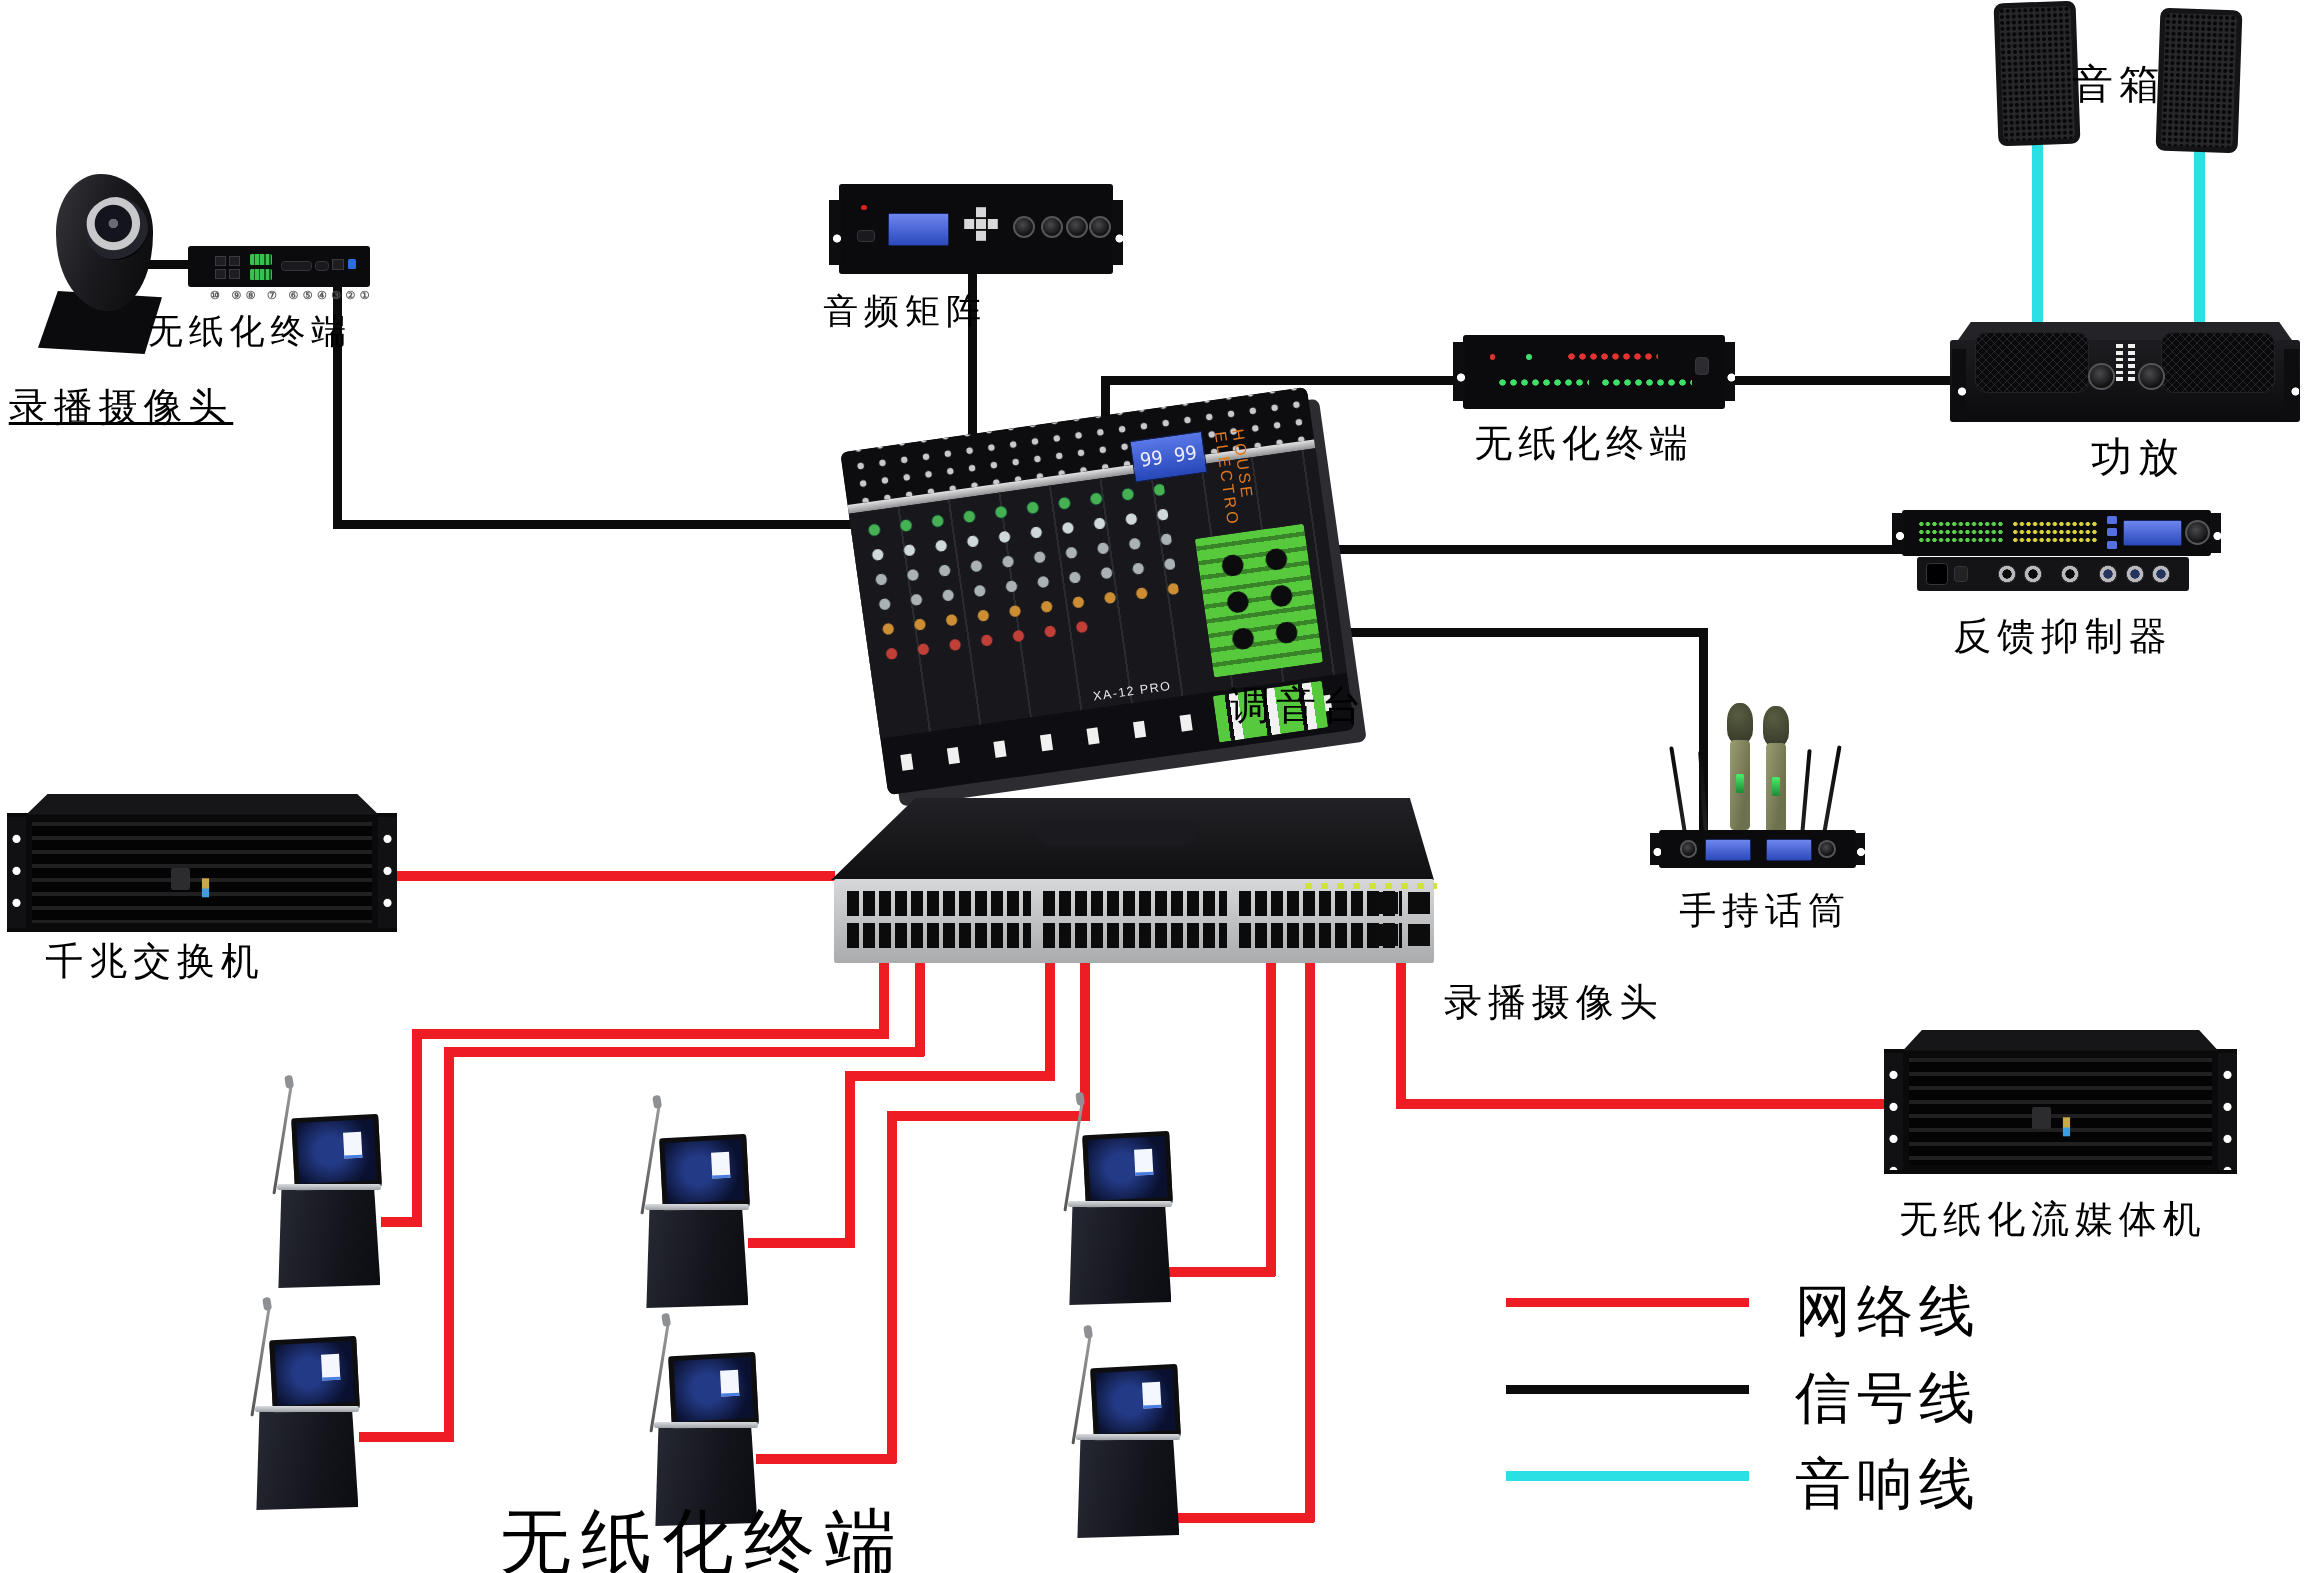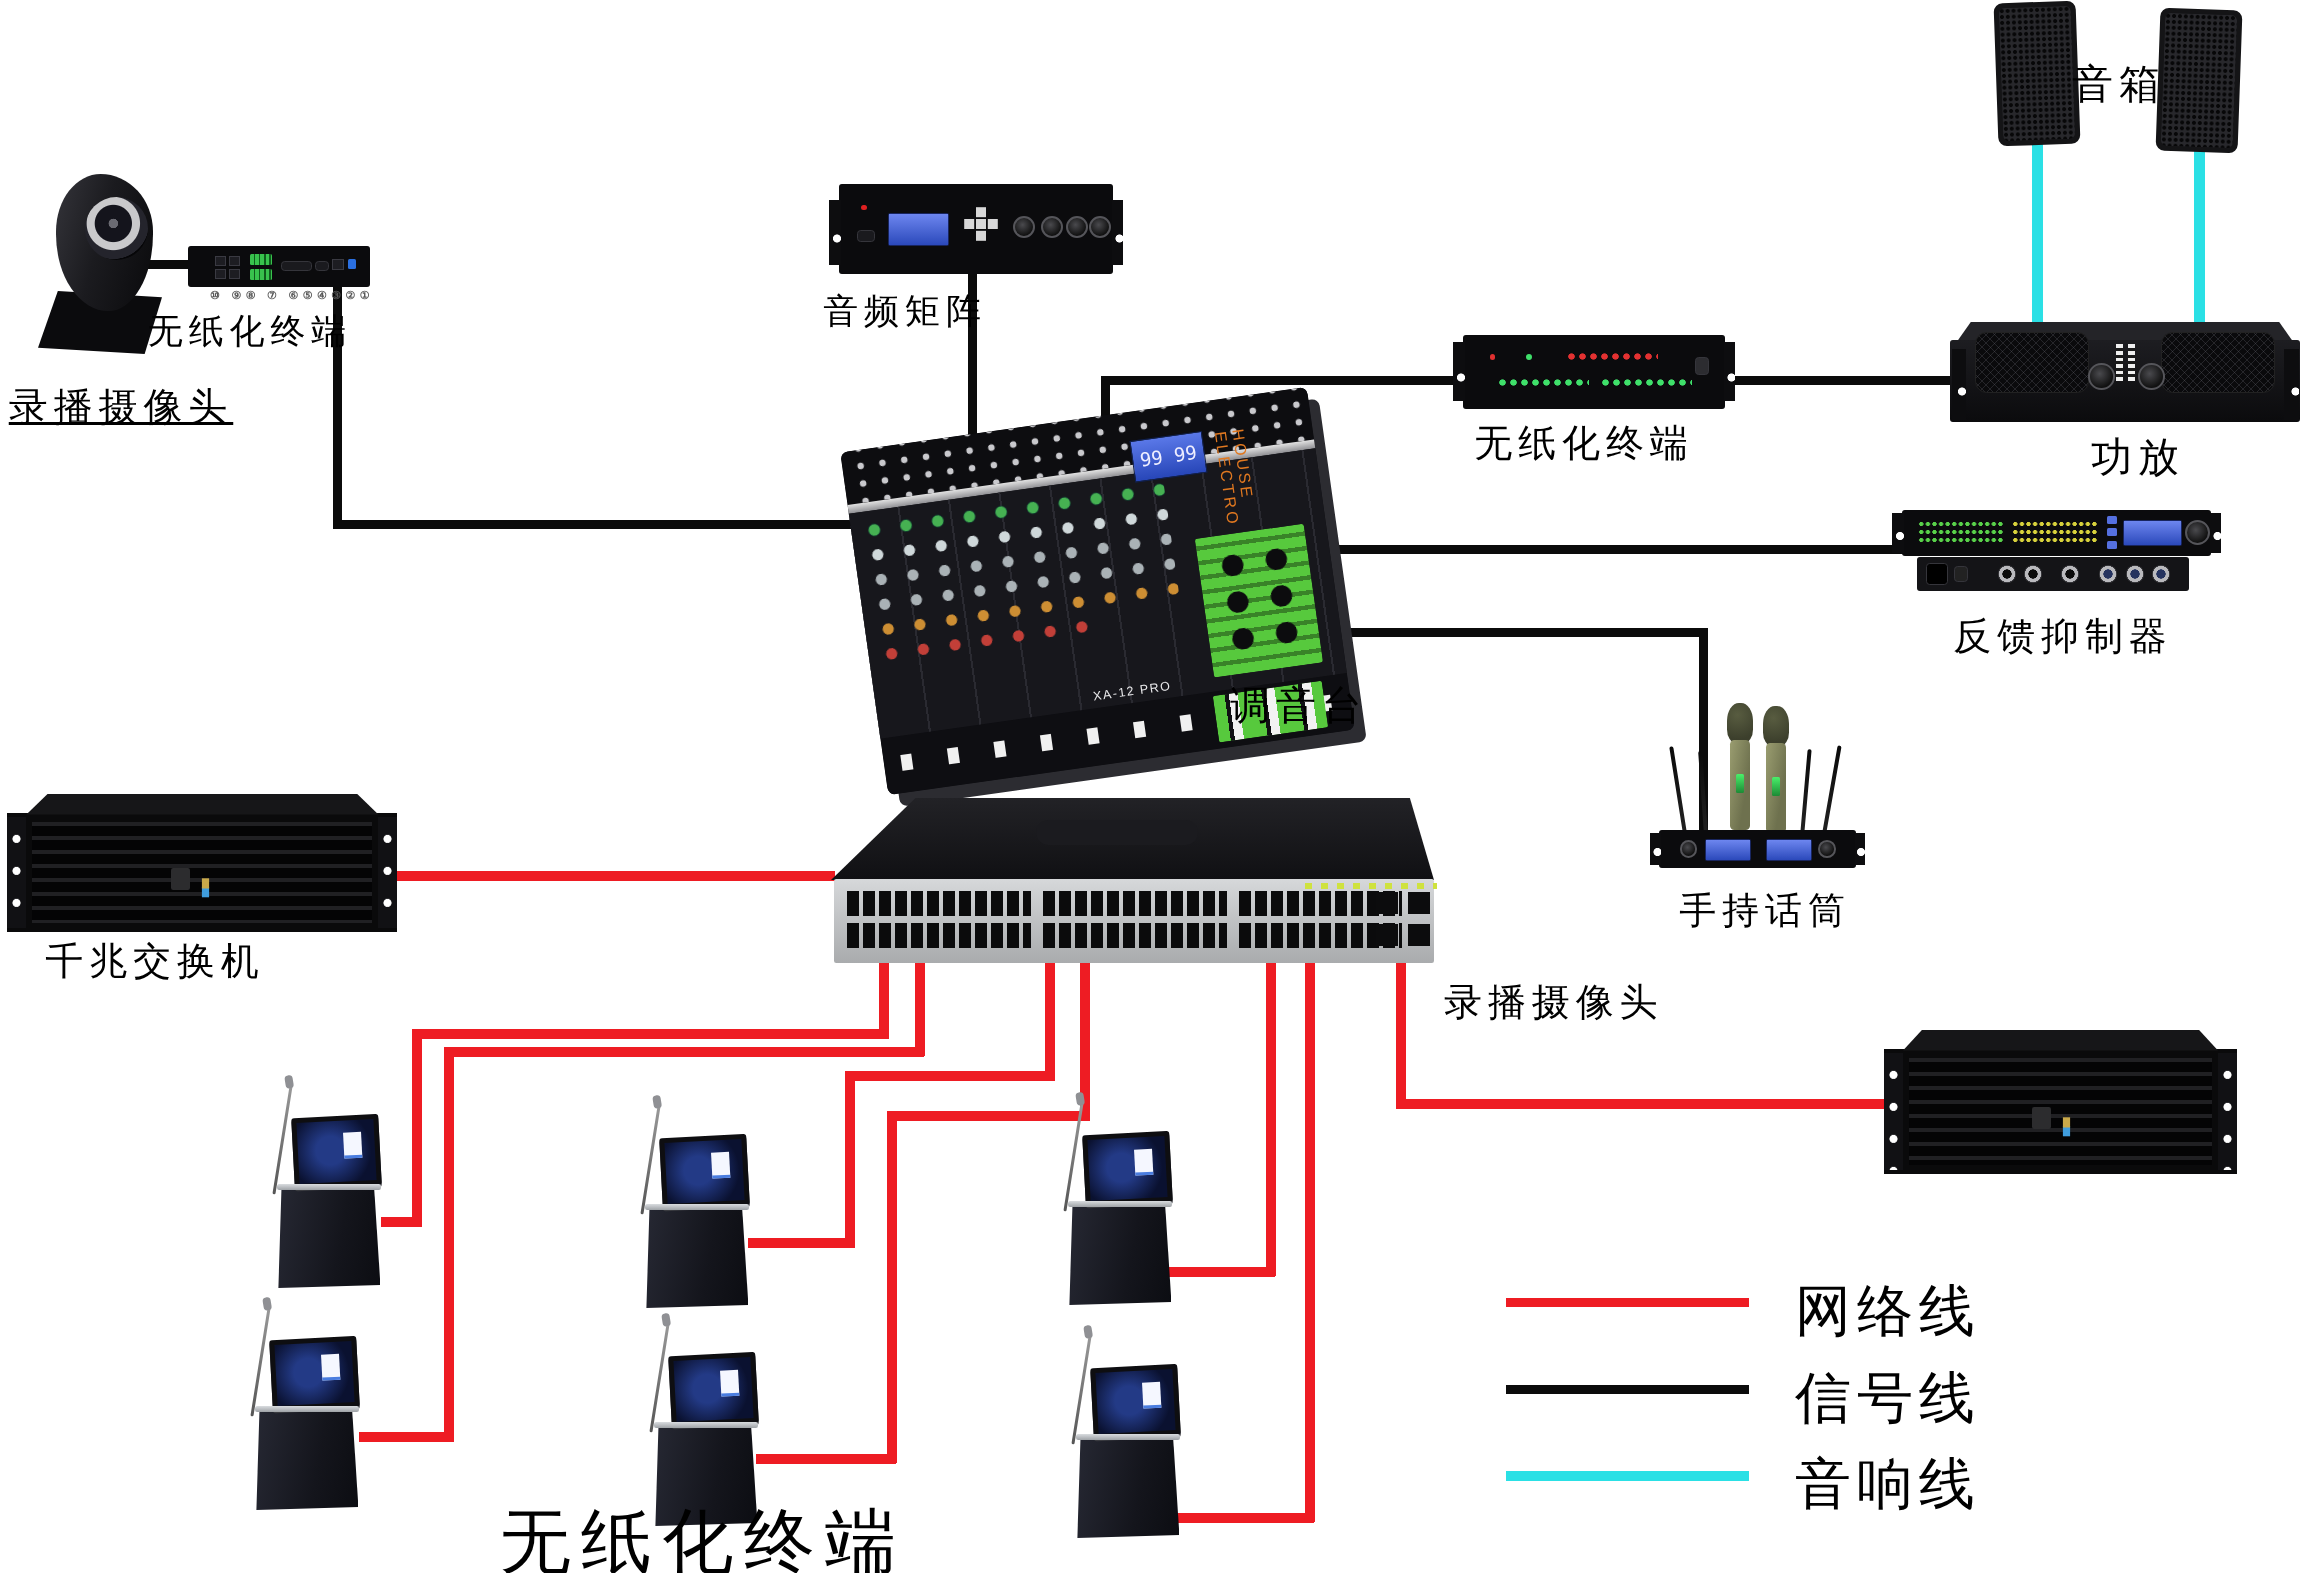--- a/index.html
+++ b/index.html
@@ -349,20 +349,21 @@
   </div>
   <div class="lbl left" style="left:1444px;top:977px;font-size:38px;">录播摄像头</div>
 
   <div class="rack3u" style="left:1884px;top:1049px;width:353px;height:125px;">
     <div class="topcap"></div>
     <div class="ear3" style="left:0;"></div>
     <div class="ear3" style="right:0;"></div>
     <div class="vents"></div>
     <div class="ctrl"></div>
   </div>
+  <div class="lbl" style="left:2053px;top:1194px;font-size:38px;">无纸化流媒体机</div>
 
   <div class="terminal" style="left:274px;top:1110px;">
     <div class="t-mic"></div>
     <div class="t-screen">
         <div class="t-scr">
           <div class="t-doc"></div>
         </div>
       </div>
     <div class="t-rim"></div>
     <div class="t-base"></div>

